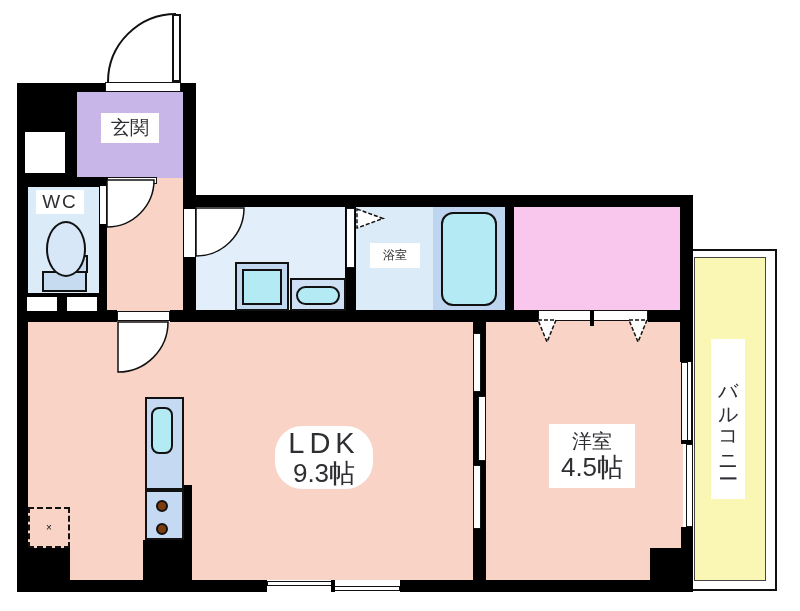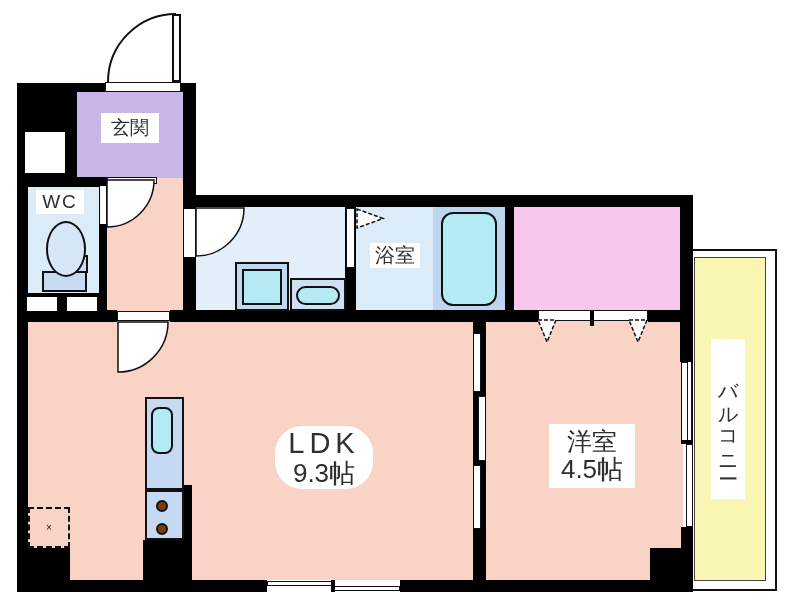--- a/index.html
+++ b/index.html
@@ -108,28 +108,28 @@
   <div class="fix" style="left:156px;top:500px;width:12px;height:12px;background:var(--brown);border-radius:50%;"></div>
   <div class="fix" style="left:156px;top:523px;width:12px;height:12px;background:var(--brown);border-radius:50%;"></div>
   <div class="abs" style="left:28px;top:507px;width:42px;height:41px;border:2px dashed #111;display:flex;align-items:center;justify-content:center;font-size:10px;color:#111;">×</div>
 
   <div class="lbl" style="left:101px;top:113px;width:58px;height:30px;font-size:19px;">
     <span>玄関</span>
   </div>
   <div class="lbl" style="left:36px;top:190px;width:48px;height:24px;font-size:19px;letter-spacing:2px;">
     <span>WC</span>
   </div>
-  <div class="lbl" style="left:370px;top:243px;width:50px;height:25px;font-size:20px;">
+  <div class="lbl" style="left:370px;top:243px;width:50px;height:25px;font-size:12px;">
     <span>浴室</span>
   </div>
   <div class="lbl" style="left:275px;top:426px;width:98px;height:63px;border-radius:27px;">
     <span style="font-size:29px;letter-spacing:5px;">LDK</span>
     <span style="font-size:26px;">9.3帖</span>
   </div>
   <div class="lbl" style="left:549px;top:424px;width:86px;height:64px;">
-    <span style="font-size:25px;">洋室</span>
+    <span style="font-size:20px;">洋室</span>
     <span style="font-size:26px;">4.5帖</span>
   </div>
   <div class="lbl vtext" style="left:711px;top:339px;width:34px;height:160px;font-size:20px;">
     <span>バルコニー</span>
   </div>
 
 </div>
 
 </body></html>

